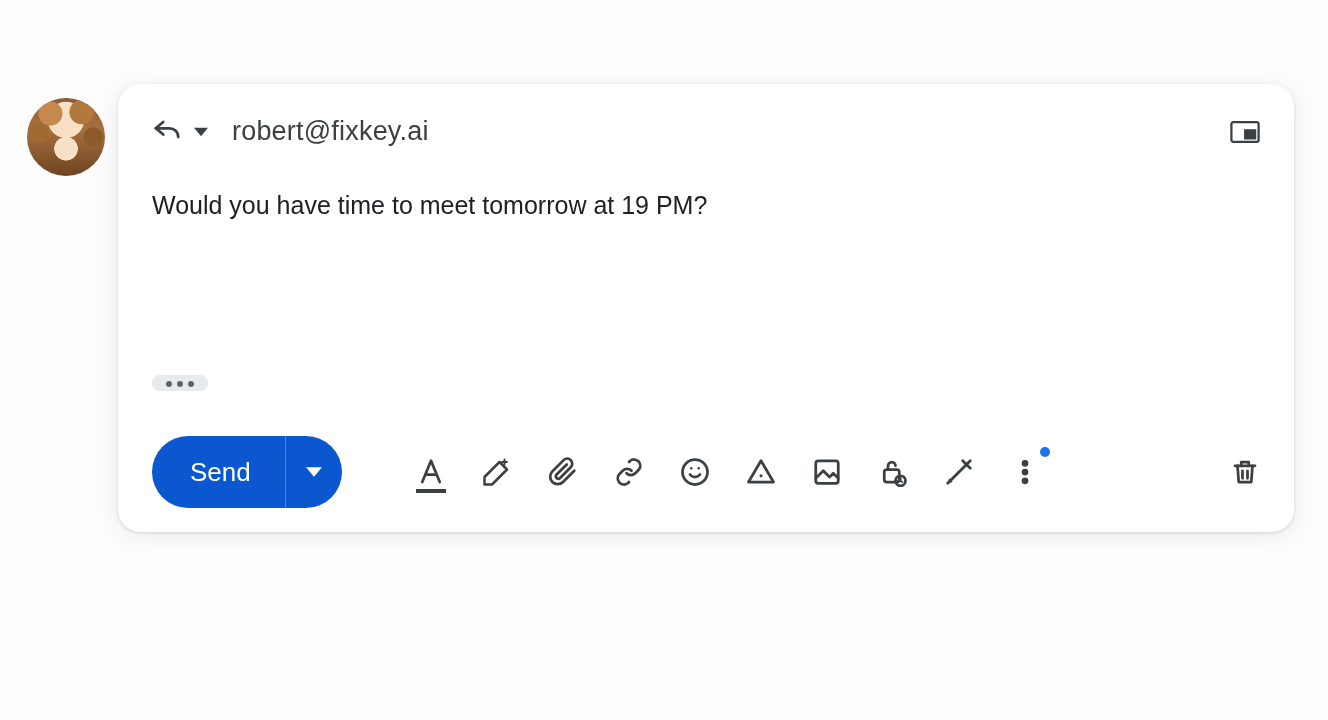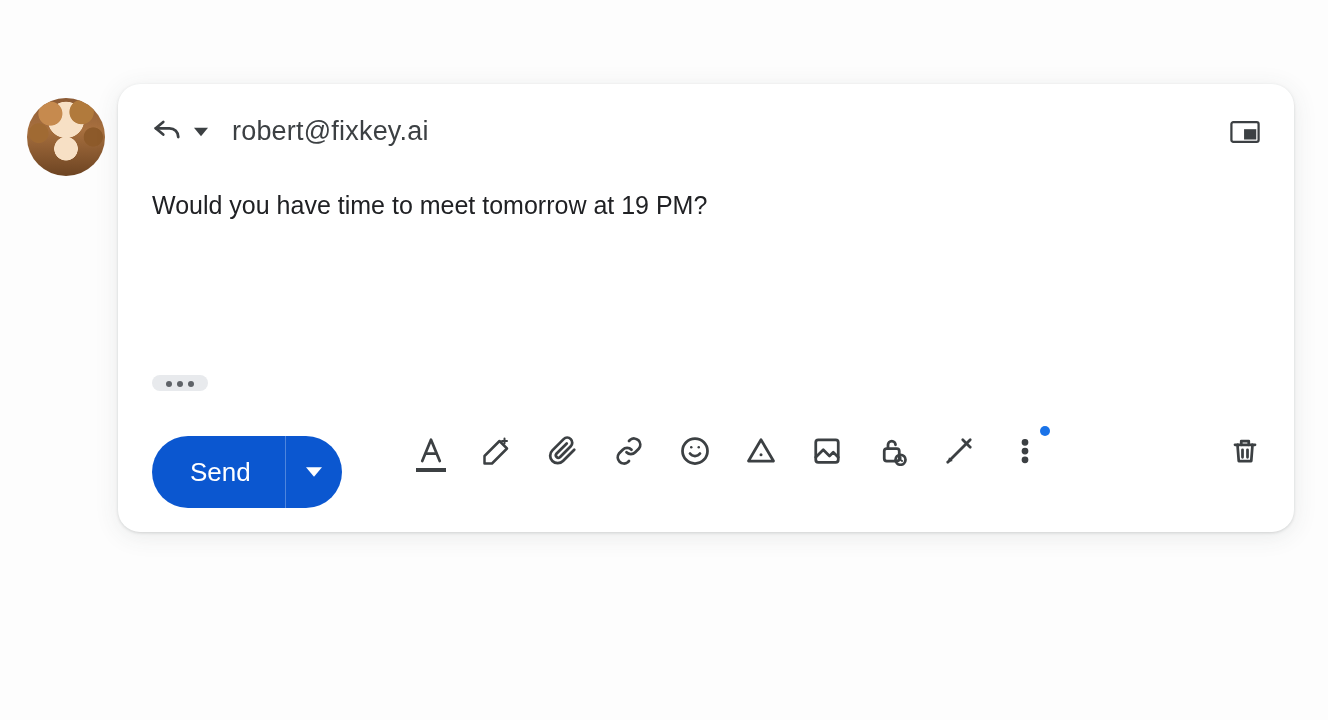--- a/index.html
+++ b/index.html
@@ -80,21 +80,21 @@
   }
   .ellipsis-pill span {
     width:6px; height:6px; border-radius:50%;
     background:#5f6368;
   }
 
   .toolbar {
     position: absolute;
     left: 34px; right: 34px; top: 352px;
     height: 72px;
-    display:flex; align-items:flex-start;gap:40px;
+    display:flex; align-items:center;gap:40px;
   }
   .send-group {
     display:flex;
     background:#0b57d0;
     border-radius: 36px;
     height: 72px;
     overflow:hidden;
   }
   .send-main {
     display:flex; align-items:center; justify-content:center;

